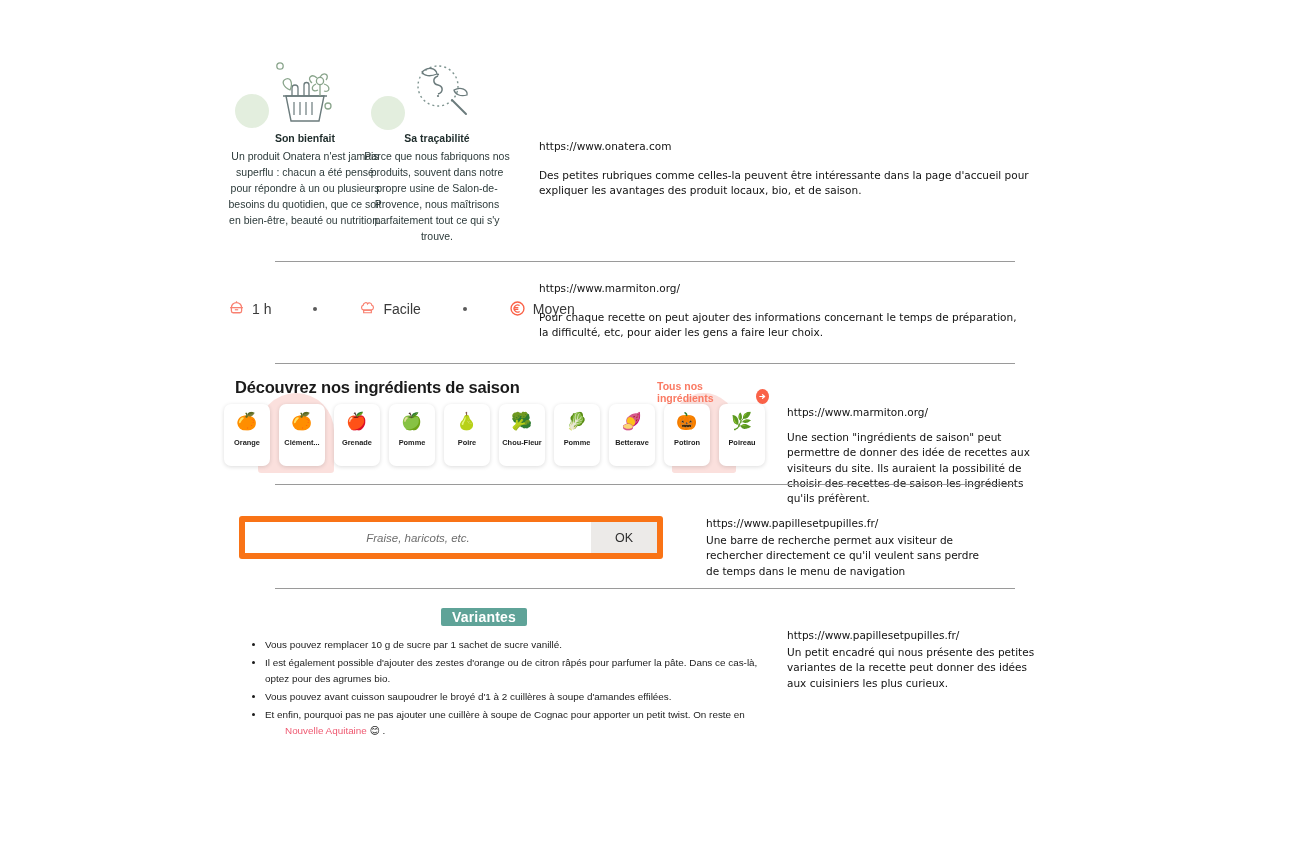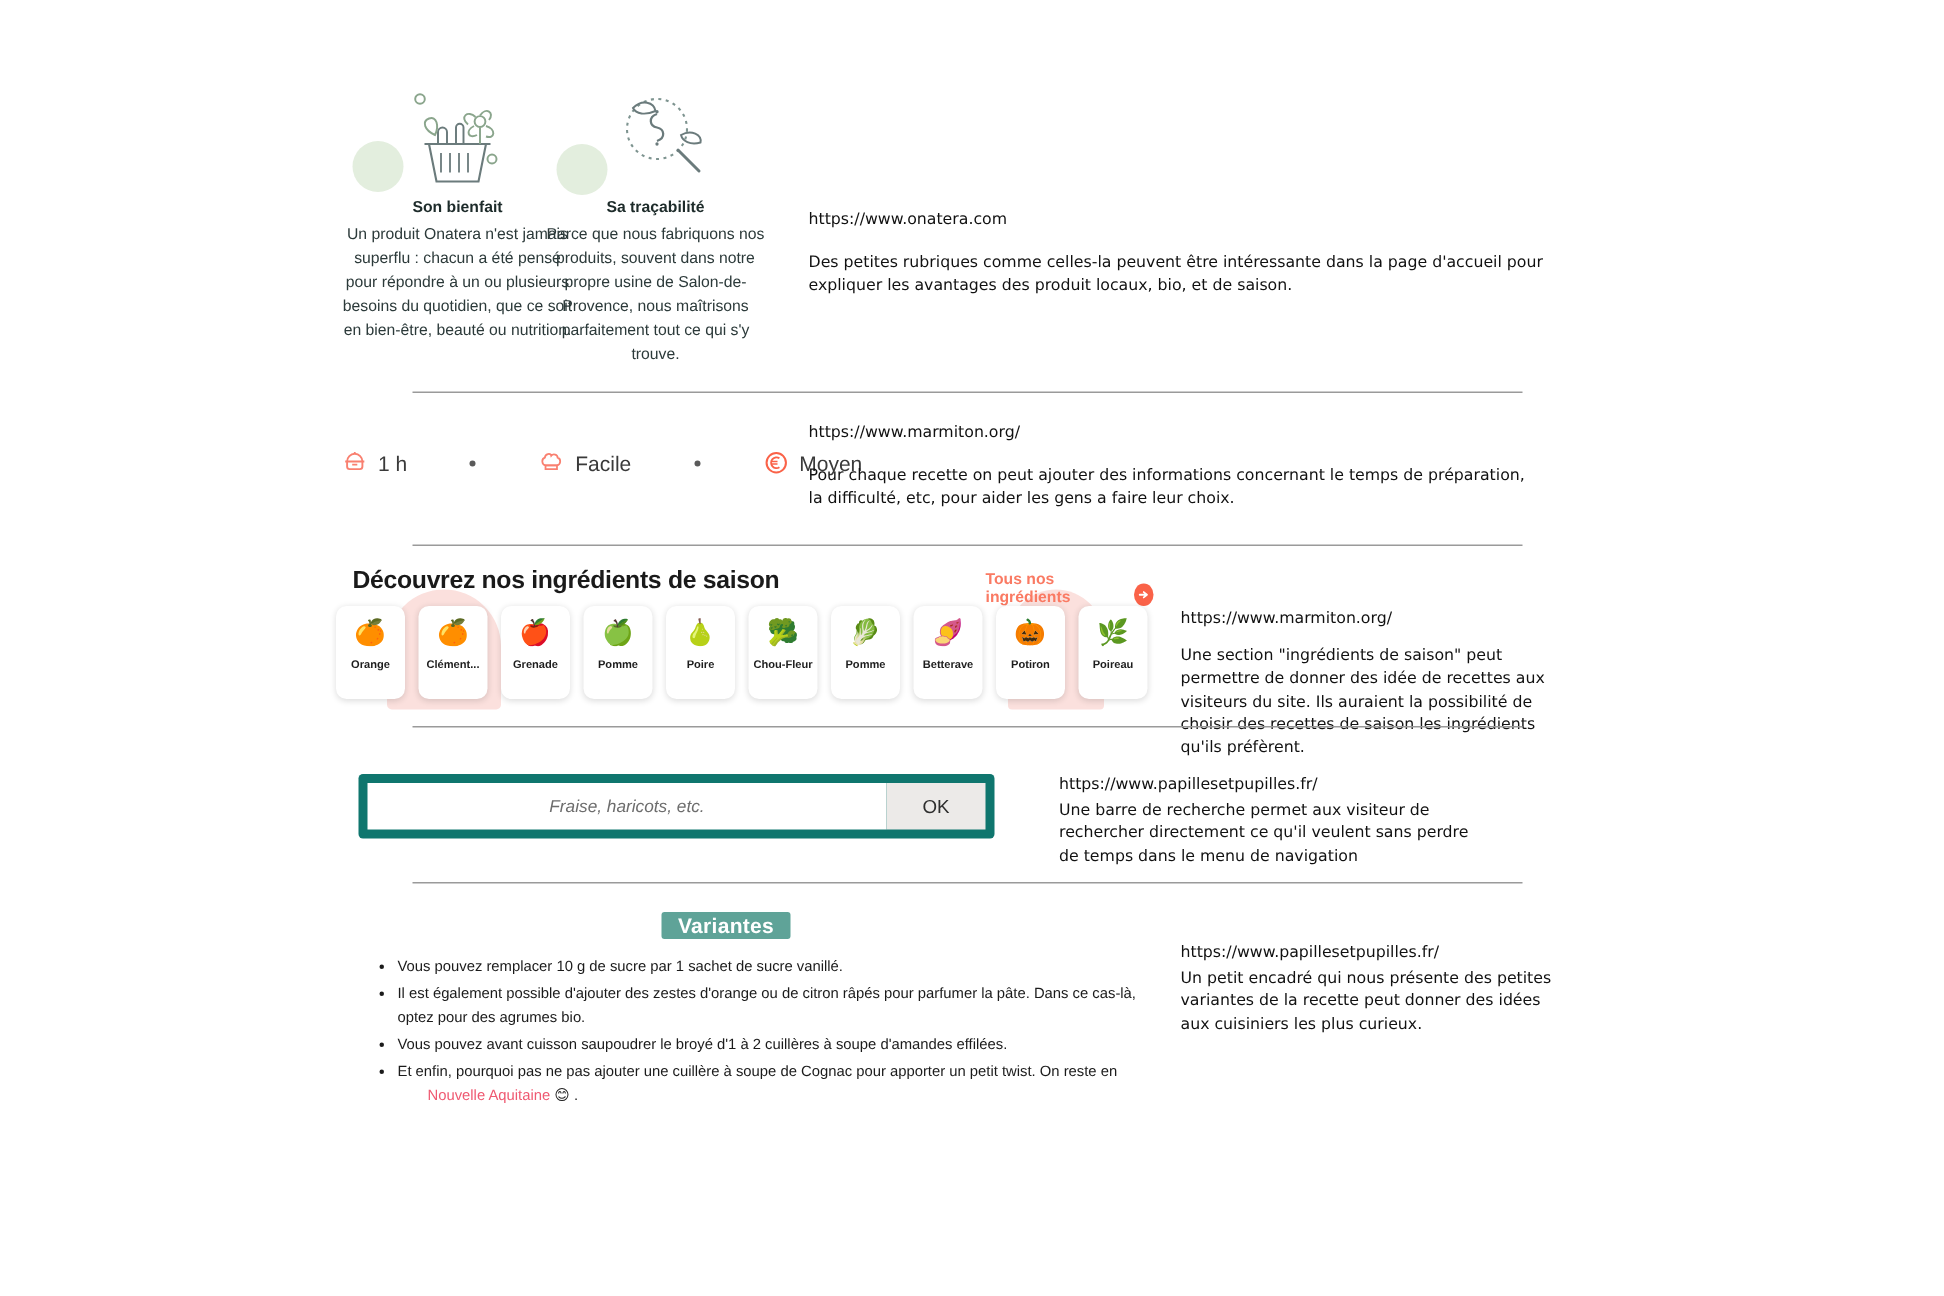--- a/index.html
+++ b/index.html
@@ -40,21 +40,21 @@
   .all-link .circ{width:15px;height:15px;border-radius:50%;background:#fa6248;display:flex;align-items:center;justify-content:center;}
   .pinkblob{position:absolute;background:#fbe0dd;border-radius:70px 70px 6px 6px;z-index:0;}
   .cards{position:absolute;left:224px;top:404px;display:flex;gap:9px;z-index:2;}
   .card{width:46px;height:62px;background:#fff;border-radius:7px;
         box-shadow:0 1px 4px rgba(0,0,0,.14);
         display:flex;flex-direction:column;align-items:center;padding-top:8px;box-sizing:border-box;}
   .card .emj{font-size:17px;line-height:19px;}
   .card .nm{font-size:7.4px;font-weight:bold;color:#1d1d1d;text-align:center;margin-top:7px;line-height:1.25;padding:0 2px;}
 
   
-  .searchwrap{position:absolute;left:239px;top:516px;width:424px;height:43px;background:#0f766e;border-radius:3px;
+  .searchwrap{position:absolute;left:239px;top:516px;width:424px;height:43px;background:#f97316;border-radius:3px;
               padding:6px;box-sizing:border-box;display:flex;}
   .searchwrap .fld{flex:1;background:#fff;display:flex;align-items:center;justify-content:center;}
   .searchwrap .fld .ph{font-size:11.5px;font-style:italic;color:#6d6d6d;}
   .searchwrap .okbtn{width:66px;background:#eceae8;display:flex;align-items:center;justify-content:center;
                      font-size:12.5px;color:#2e2e2e;}
 
   
   .varbadge{position:absolute;left:441px;top:608px;width:86px;height:18px;background:#5fa398;border-radius:2px;
             display:flex;align-items:center;justify-content:center;
             font-size:14px;font-weight:bold;color:#ffffff;letter-spacing:.2px;}

